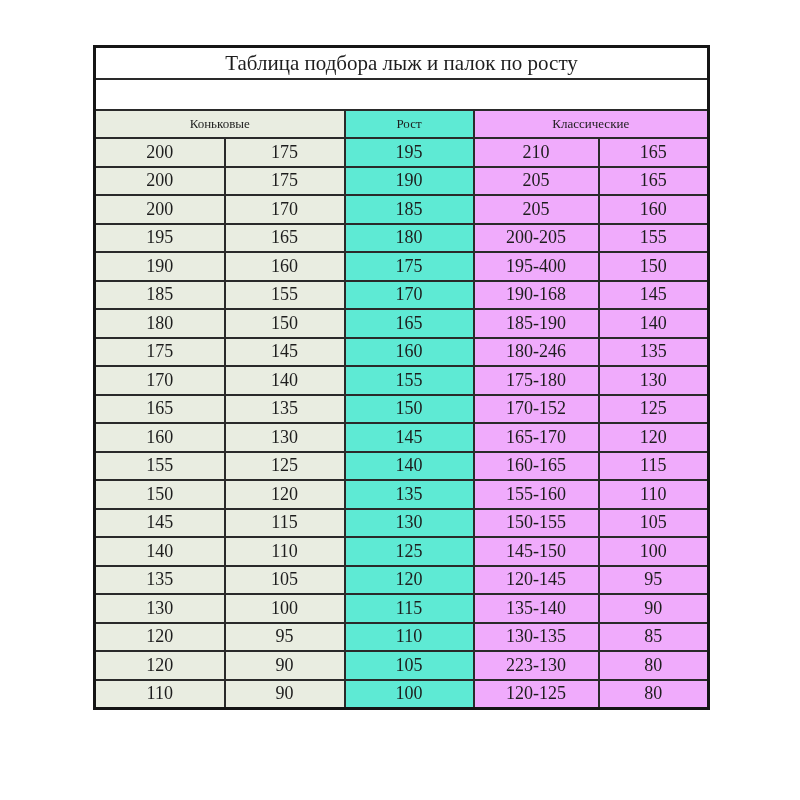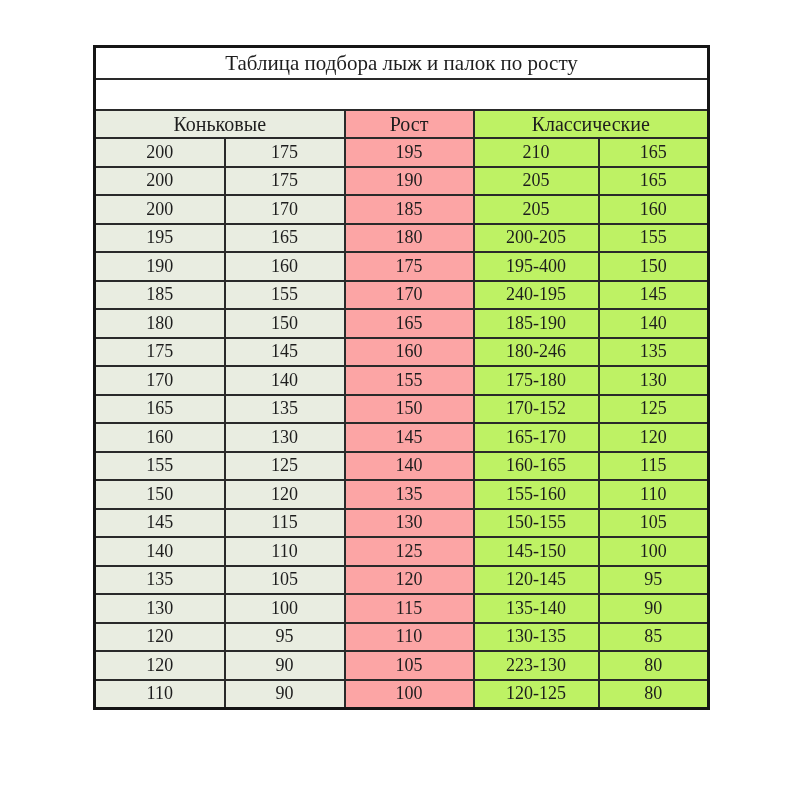--- a/index.html
+++ b/index.html
@@ -42,34 +42,34 @@
     height: 30px;
     font-size: 21px;
     background: #ffffff;
   }
   .spacer-row td {
     height: 29px;
     background: #ffffff;
   }
   .group-row td {
     height: 26px;
-    font-size: 20px;
+    font-size: 13px;
     margin-top: 10px;
   }
   .sub-row td {
     height: 28px;
     font-size: 19px;
   }
   tbody td {
     height: 26.5px;
     font-size: 18px;
   }
   .bg-green { background: #e9ede1; }
-  .bg-white { background: #fca5a5; }
-  .bg-peach { background: #bef264; }
+  .bg-white { background: #5eead4; }
+  .bg-peach { background: #f0abfc; }
 </style>
 </head>
 <body>
 
 <div class="canvas">
   <div class="sheet">
     <table class="ski-table">
       <colgroup>
         <col style="width:130px">
         <col style="width:120px">
@@ -123,21 +123,21 @@
             <td class="bg-green">190</td>
             <td class="bg-green">160</td>
             <td class="bg-white">175</td>
             <td class="bg-peach">195-400</td>
             <td class="bg-peach">150</td>
           </tr>
           <tr>
             <td class="bg-green">185</td>
             <td class="bg-green">155</td>
             <td class="bg-white">170</td>
-            <td class="bg-peach">240-195</td>
+            <td class="bg-peach">190-168</td>
             <td class="bg-peach">145</td>
           </tr>
           <tr>
             <td class="bg-green">180</td>
             <td class="bg-green">150</td>
             <td class="bg-white">165</td>
             <td class="bg-peach">185-190</td>
             <td class="bg-peach">140</td>
           </tr>
           <tr>

